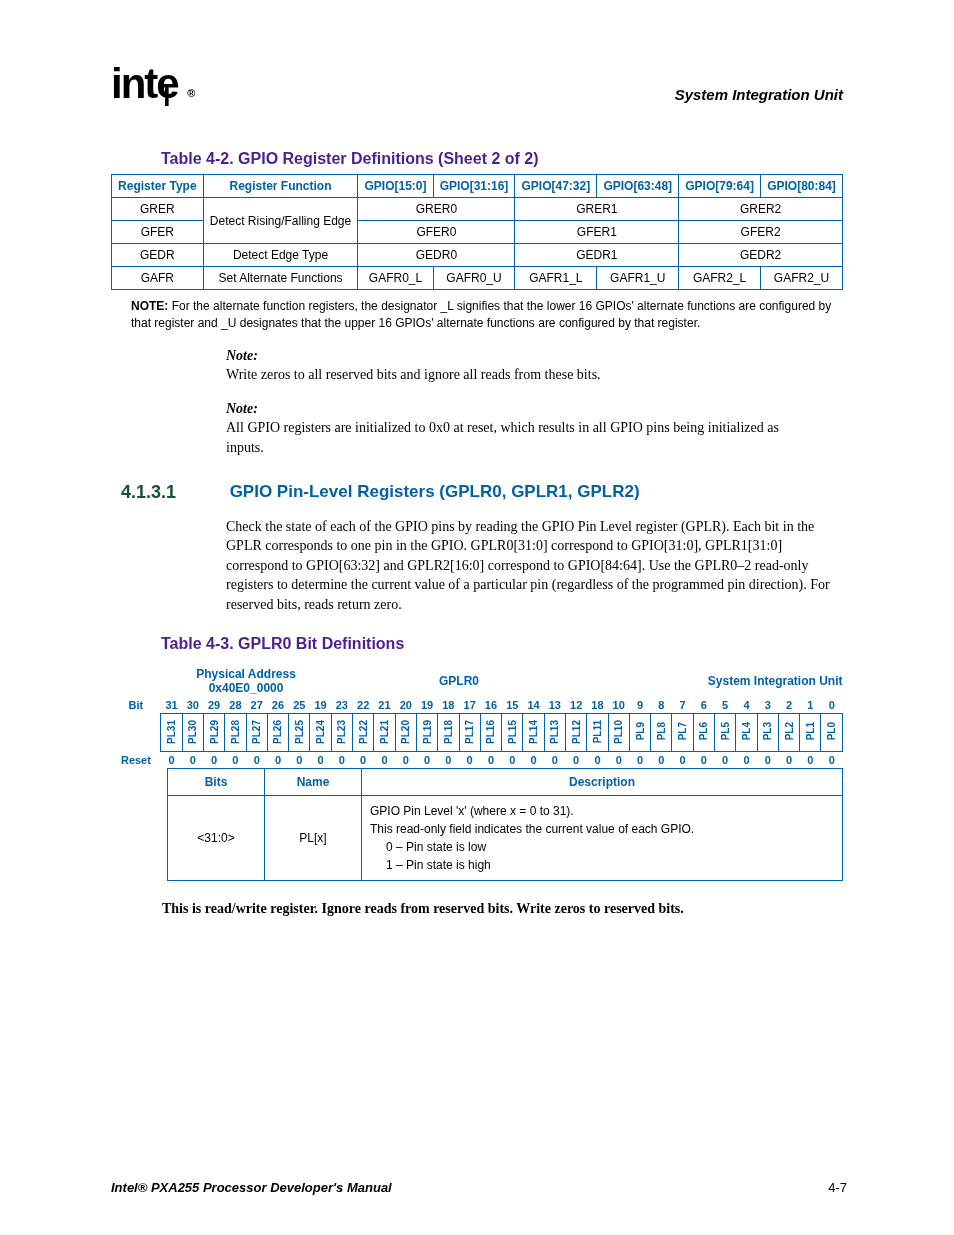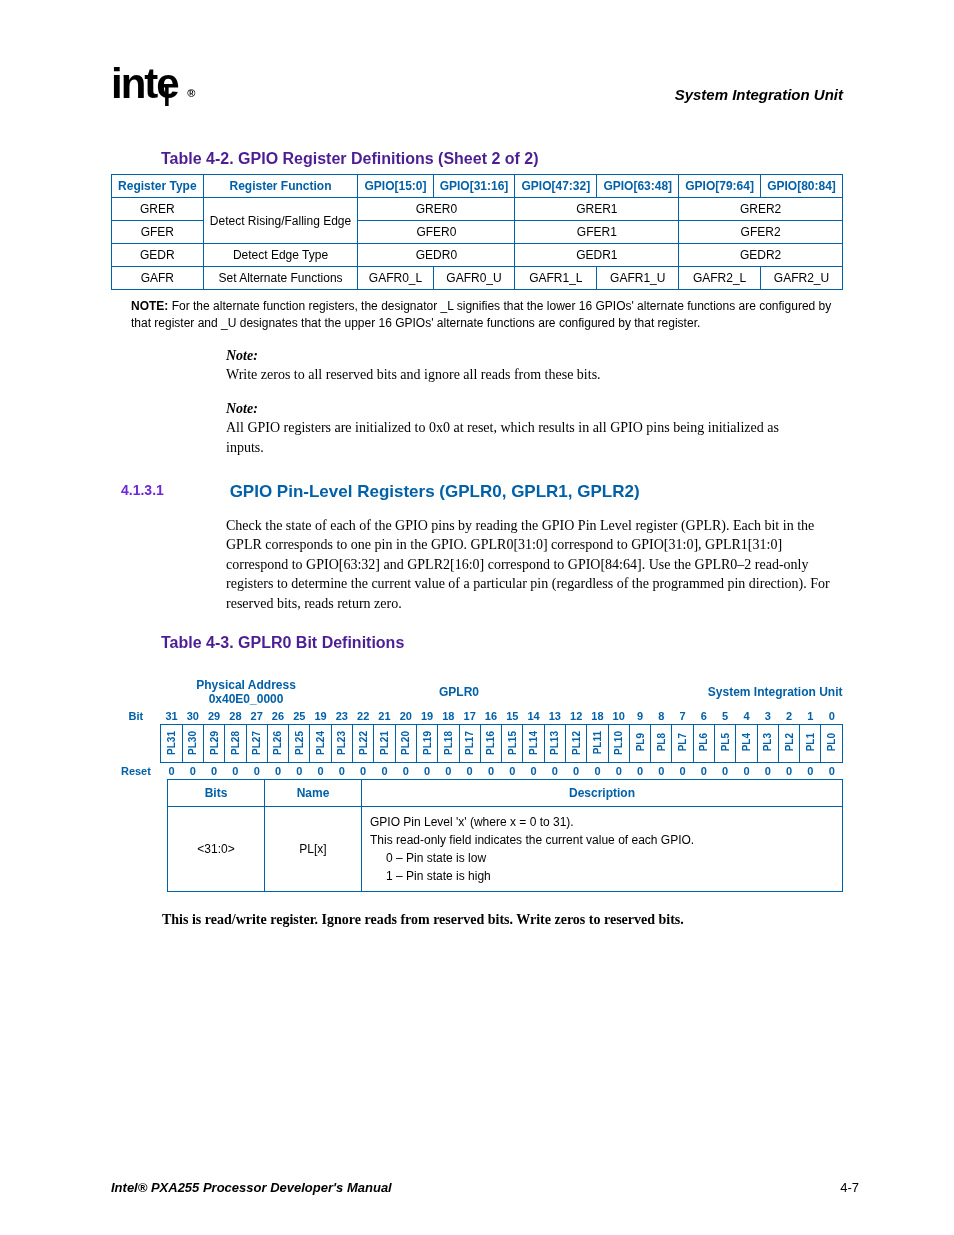--- a/index.html
+++ b/index.html
@@ -10,38 +10,38 @@
 .content{margin-top:90px}
 .tbl-title{color:#4c1d95;font-weight:bold;font-size:16px;margin-bottom:6px;margin-left:50px}
 table.reg{border-collapse:collapse;width:100%;font-size:12px}
 table.reg th,table.reg td{border:1px solid #0060a8;padding:4px 6px;text-align:center;vertical-align:middle}
 table.reg th{color:#0060a8;font-weight:bold}
 .note-block{margin-top:8px;font-size:12px;line-height:1.4;margin-left:20px}
 .note-block .nl{font-weight:bold}
 .body-note{margin-left:115px;margin-top:14px;font-family:'Times New Roman',serif;font-size:14px;line-height:1.4}
 .body-note .ni{font-style:italic;font-weight:bold;display:inline-block;width:40px;vertical-align:top}
 .body-note .nt{display:inline-block;width:580px;vertical-align:top}
-.sec-num{color:#6d28d9;font-weight:bold;font-size:14px;display:inline-block;width:105px;vertical-align:top}
+.sec-num{color:#14532d;font-weight:bold;font-size:18px;display:inline-block;width:105px;vertical-align:top}
 .sec-title{color:#0060a8;font-weight:bold;font-size:17px;display:inline-block}
 .sec-row{margin-top:24px;margin-left:10px}
 .sec-body{margin-left:115px;margin-top:14px;font-family:'Times New Roman',serif;font-size:14px;line-height:1.4}
-table.bitdef{border-collapse:collapse;width:100%;font-size:10px;margin-top:24px}
+table.bitdef{border-collapse:collapse;width:100%;font-size:10px;margin-top:12px}
 table.bitdef td,table.bitdef th{text-align:center;padding:2px 0}
 .pa{color:#0060a8;font-weight:bold;font-size:12px}
 .bitnum{color:#0060a8;font-weight:bold;font-size:11px}
 .vlabel{color:#0060a8;font-weight:bold;font-size:10px;writing-mode:vertical-rl;transform:rotate(180deg);display:inline-block;padding:4px 0}
 .plcell{border:1px solid #0060a8;width:20.6px;height:28px}
 .reset{color:#0060a8;font-weight:bold;font-size:11px}
 .leftlab{color:#0060a8;font-weight:bold;font-size:11px;text-align:right;padding-right:6px;width:50px}
 table.desc{border-collapse:collapse;width:100%;font-size:12px;margin-top:0}
 table.desc th,table.desc td{border:1px solid #0060a8;padding:6px 8px;vertical-align:middle}
 table.desc th{color:#0060a8;font-weight:bold;text-align:center}
 table.desc .dtext{text-align:left;font-size:12px;line-height:1.5}
 .bold-line{font-family:'Times New Roman',serif;font-weight:bold;font-size:14px;margin-left:51px;margin-top:20px}
-.footer{position:absolute;bottom:40px;left:111px;right:95px;font-size:13px}
+.footer{position:absolute;bottom:40px;left:111px;right:107px;font-size:13px}
 .footer .fl{font-style:italic;font-weight:bold}
 .footer .fr{float:right}
 </style>
 </head>
 <body>
 
 <div class="page">
 <div class="logo">int<span style="position:relative">e<span style="position:absolute;left:7px;bottom:-6px;font-size:26px">l</span></span>&nbsp;<sub>®</sub></div>
 <div class="hdr-right">System Integration Unit</div>
 

